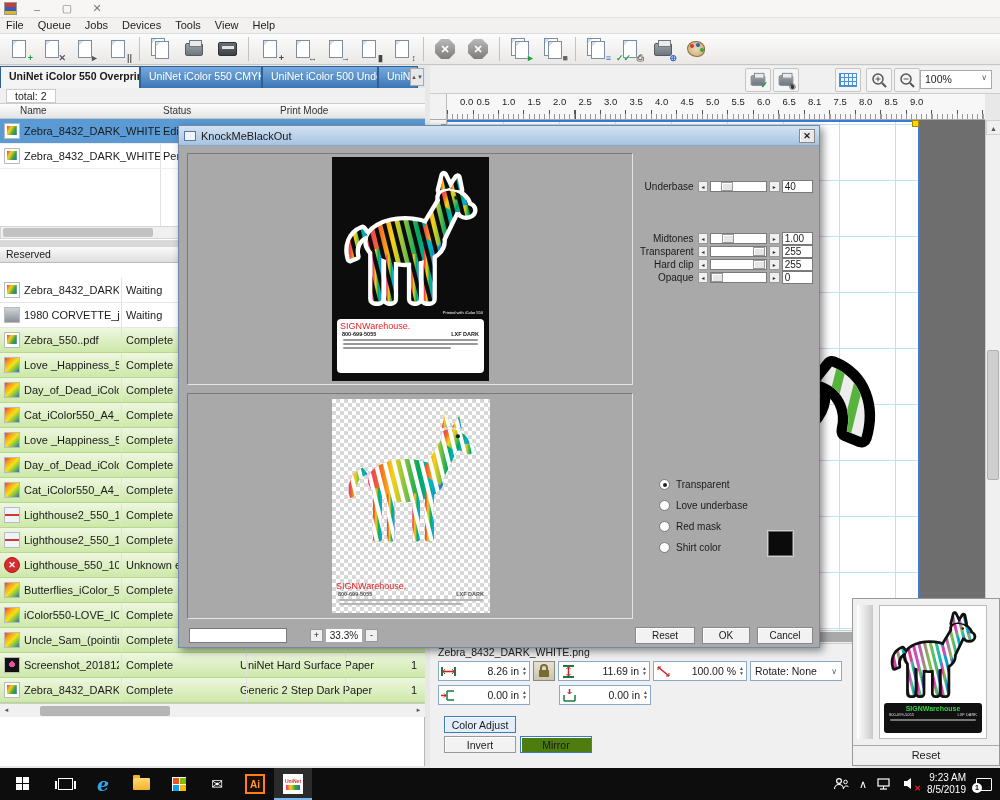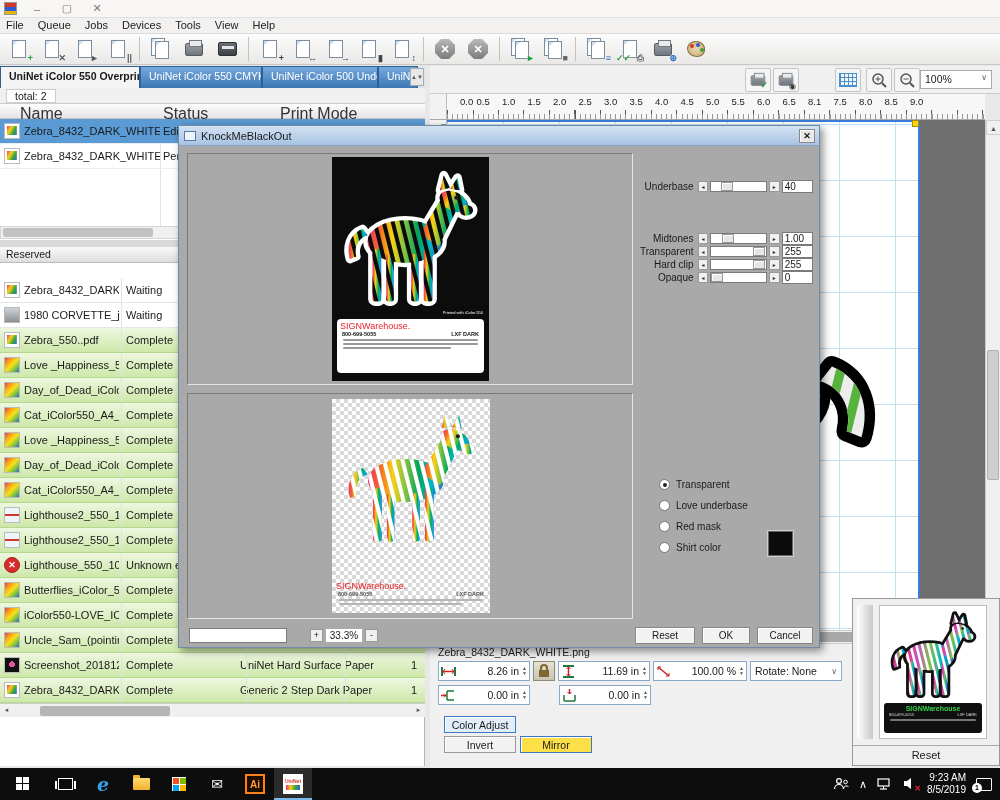--- a/index.html
+++ b/index.html
@@ -33,21 +33,21 @@
   .pal i:nth-child(3){left:12px;top:6px;background:#3aa33f}
 
   
   #left-panel{left:0;top:66px;width:425px;height:700px;background:#fff;border-right:1px solid #b5b5b5}
   #tabs{left:0;top:0;width:425px;height:22px;background:#dfe5ec;display:flex}
   .tab{height:22px;padding:3px 8px 0;font-size:10.5px;color:#fff;background:linear-gradient(#76a9dc,#3c77b5);border:1px solid #2f5f93;border-bottom:none;white-space:nowrap;overflow:hidden}
   .tab.active{background:#f4f4f4;color:#1a1a1a;font-weight:bold}
   #tab-scroll{position:absolute;right:0;top:2px;width:14px;height:18px;background:#e8e8e8;border:1px solid #aaa;font-size:6px;color:#555;display:flex;flex-direction:column;align-items:center;justify-content:center;line-height:7px}
   #total-row{left:0;top:22px;width:425px;height:16px;background:#f0f0f0;border-bottom:1px solid #ccc}
   #total-label{position:absolute;left:6px;top:1px;background:#fff;border:1px solid #ccc;padding:0 8px;font-size:10.5px}
-  .thead{width:425px;height:15px;background:linear-gradient(#fdfdfd,#e4e4e4);border-bottom:1px solid #c5c5c5;position:relative;font-size:16px;color:#333}
+  .thead{width:425px;height:15px;background:linear-gradient(#fdfdfd,#e4e4e4);border-bottom:1px solid #c5c5c5;position:relative;font-size:10px;color:#333}
   .thead span{position:absolute;top:1px}
   #q-head{left:0;top:38px}
   #q-rows{left:0;top:53px;width:425px;height:108px;background:#fff}
   .qrow{height:25px;display:flex;align-items:center;border-bottom:1px solid #eee;position:relative}
   .qrow.sel{background:#5b9bd5}
   .qname{position:absolute;left:24px;width:136px;white-space:nowrap;overflow:hidden}
   .qstat{position:absolute;left:163px;width:110px}
   .vline{position:absolute;width:1px;background:#e2e2e2}
   #q-scroll{left:0;top:160px;width:425px;height:13px;background:#f0f0f0;border:1px solid #d5d5d5}
   #q-thumb{position:absolute;left:2px;top:1px;width:150px;height:9px;background:#c2c2c2;border-radius:2px}
@@ -102,21 +102,21 @@
   #filename{position:absolute;left:8px;top:2px;color:#222}
   .dimrow{position:absolute;left:8px;display:flex;gap:3px;align-items:center}
   .dimcell{height:20px;background:#fff;border:1px solid #8aa8c8;display:flex;align-items:center;padding:0 2px;gap:2px}
   .dimval{text-align:right;flex:1;padding-right:1px}
   .spin{display:flex;flex-direction:column;font-size:5px;line-height:5px;color:#555}
   .dicon{width:15px;height:13px;display:inline-block}
   #lock-btn{width:22px;height:20px;background:linear-gradient(#e6e2d4,#c9c4b2);border:1px solid #8a8a7a;display:flex;align-items:center;justify-content:center}
   #rotate-dd{width:92px;height:20px;background:#fff;border:1px solid #8aa8c8;display:flex;justify-content:space-between;align-items:center;padding:0 4px}
   .fbtn{position:absolute;width:72px;height:17px;font-size:10.5px;text-align:center;line-height:16px;background:#f2f2f2;border:1px solid #999;box-shadow:inset 1px 1px 0 #fff}
   .fbtn.blue{border:1px solid #3a7bbf;background:#e4eefa}
-  .fbtn.bluefill{border:1px solid #3a7bbf;background:#fde047}
+  .fbtn.bluefill{border:1px solid #3a7bbf;background:#4d7c0f}
 
   
   #preview-box{left:852px;top:598px;width:148px;height:168px;background:#f0f0f0;border:1px solid #999;z-index:3}
   #preview-strip{position:absolute;left:4px;top:6px;width:16px;height:134px;background:linear-gradient(90deg,#fff,#c9c9c9)}
   #preview-card{position:absolute;left:26px;top:6px;width:108px;height:134px;background:#fff;border:1px solid #bbb}
   #preview-band{position:absolute;left:4px;right:4px;bottom:5px;height:30px;background:#101010;border-radius:3px;padding:2px 3px}
   #preview-brand{color:#35d04a;font-weight:bold;font-size:7px;text-align:center}
   #preview-reset{position:absolute;left:0px;bottom:0px;width:146px;height:20px;background:#f0f0f0;border-top:1px solid #aaa;text-align:center;line-height:19px}
   .fp{height:2px;background:#9a9a9a;margin:2px 3px;border-radius:1px}
   .fp.w{background:#777}

